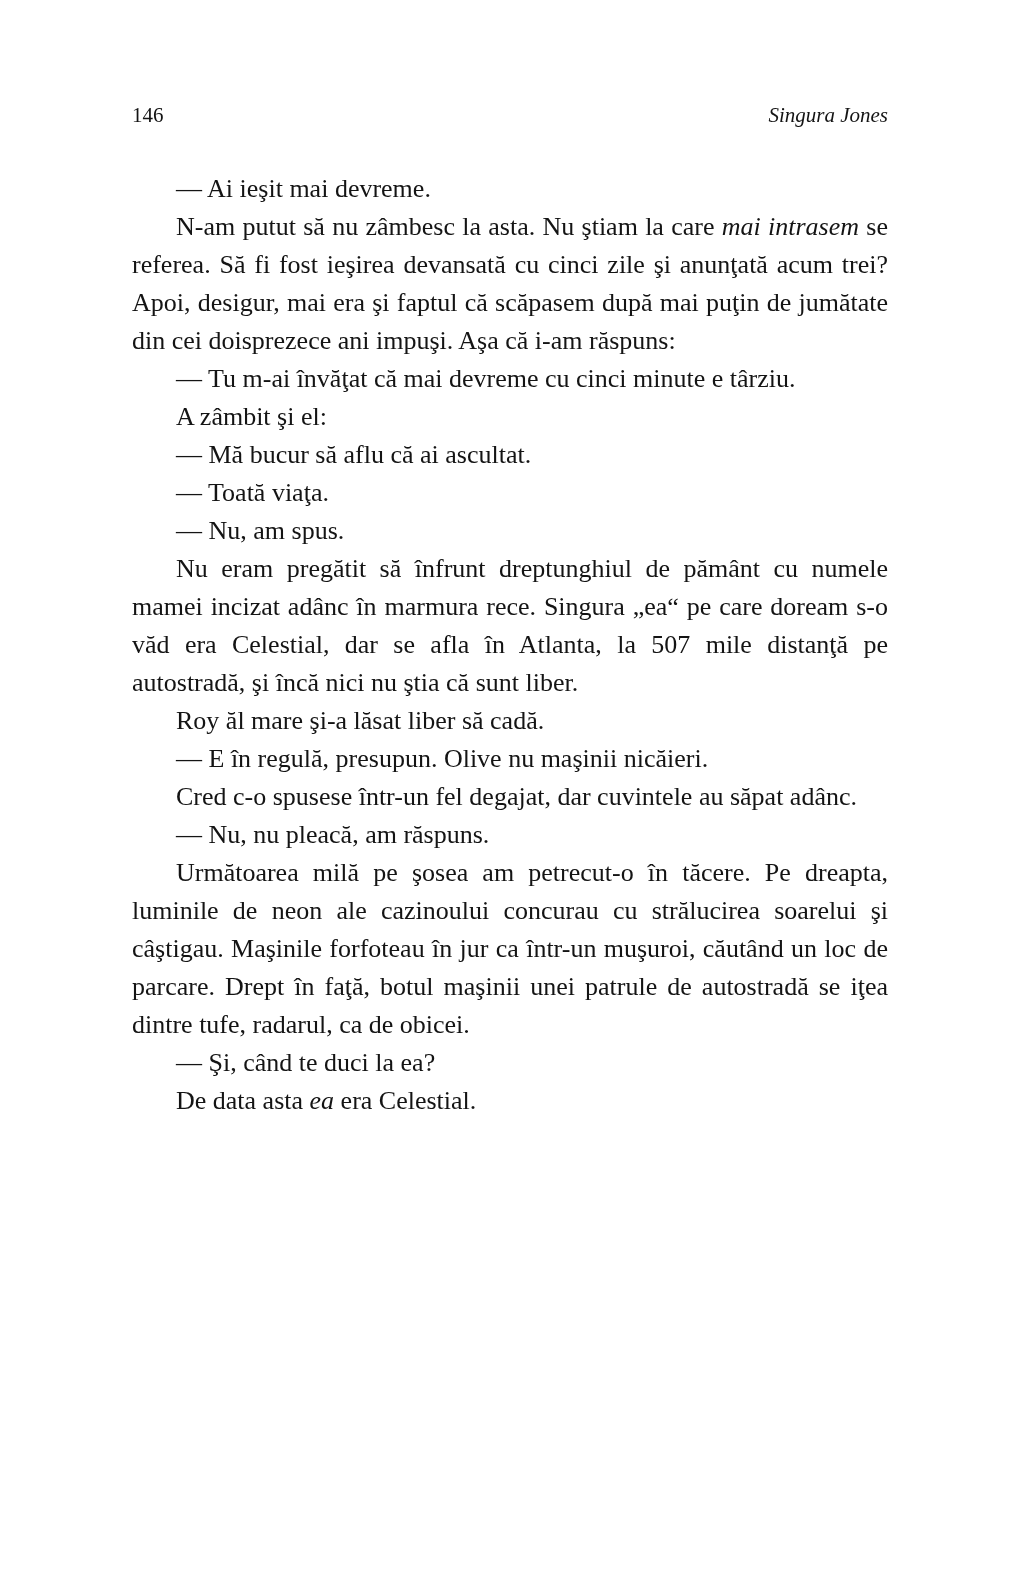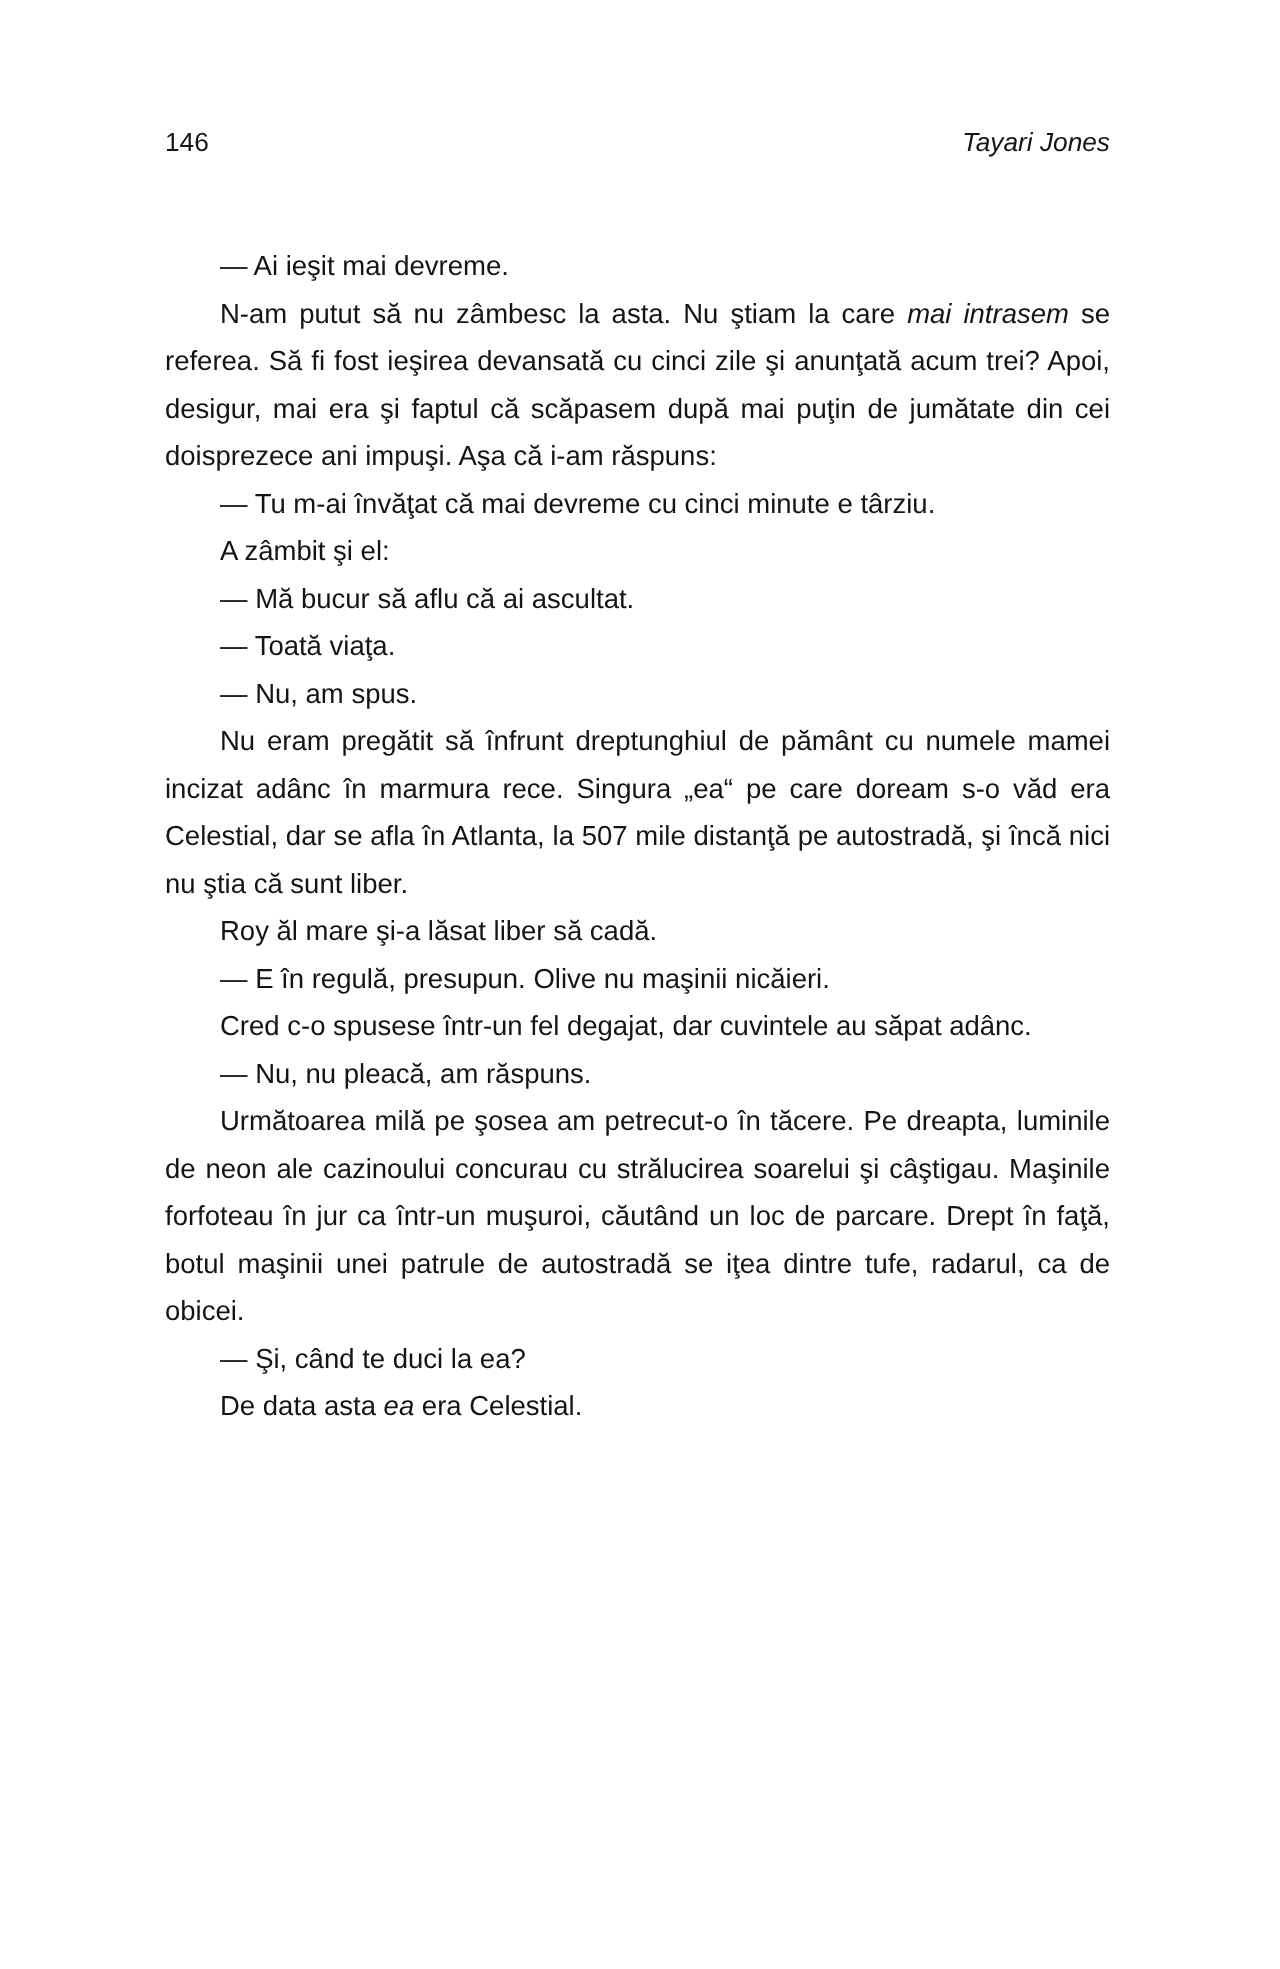--- a/index.html
+++ b/index.html
@@ -7,59 +7,59 @@
     padding: 0;
     background: #ffffff;
   }
   .page {
     position: relative;
     width: 1024px;
     height: 1575px;
     margin: 0 auto;
     background: #ffffff;
     color: #141414;
-    font-family: Liberation Sans, sans-serif;
+    font-family: Liberation Serif, serif;
     box-sizing: border-box;
     padding: 102px 136px 0 132px;
     overflow: hidden;
   }
   .page-header {
     display: flex;
     justify-content: space-between;
     align-items: baseline;
     font-size: 21px;
     line-height: 26px;
   }
   .running-head {
     font-style: italic;
   }
   .page-body {
-    margin-top: 66px;
-    font-size: 22px;
+    margin-top: 42px;
+    font-size: 26px;
     line-height: 38px;
     text-align: justify;
   }
   .page-body p {
     margin: 0;
     text-indent: 44px;
   }
   .page-body p.section-break {
     margin-top: 40px;
   }
   .page-body .it {
     font-style: italic;
   }
 </style>
 </head>
 <body>
 
 <div class="page">
   <header class="page-header">
     <span class="page-number">146</span>
-    <span class="running-head">Tayari Jones</span>
+    <span class="running-head">Singura Jones</span>
   </header>
   <main class="page-body">
       <p><span>— Ai ieşit mai devreme.</span></p>
       <p><span>N-am putut să nu zâmbesc la asta. Nu ştiam la care </span><span class="it">mai intrasem</span><span> se referea. Să fi fost ieşirea devansată cu cinci zile şi anunţată acum trei? Apoi, desigur, mai era şi faptul că scăpasem după mai puţin de jumătate din cei doisprezece ani impuşi. Aşa că i-am răspuns:</span></p>
       <p><span>— Tu m-ai învăţat că mai devreme cu cinci minute e târziu.</span></p>
       <p><span>A zâmbit şi el:</span></p>
       <p><span>— Mă bucur să aflu că ai ascultat.</span></p>
       <p><span>— Toată viaţa.</span></p>
       <p><span>— Nu, am spus.</span></p>
       <p><span>Nu eram pregătit să înfrunt dreptunghiul de pământ cu numele mamei incizat adânc în marmura rece. Singura „ea“ pe care doream s-o văd era Celestial, dar se afla în Atlanta, la 507 mile distanţă pe autostradă, şi încă nici nu ştia că sunt liber.</span></p>

